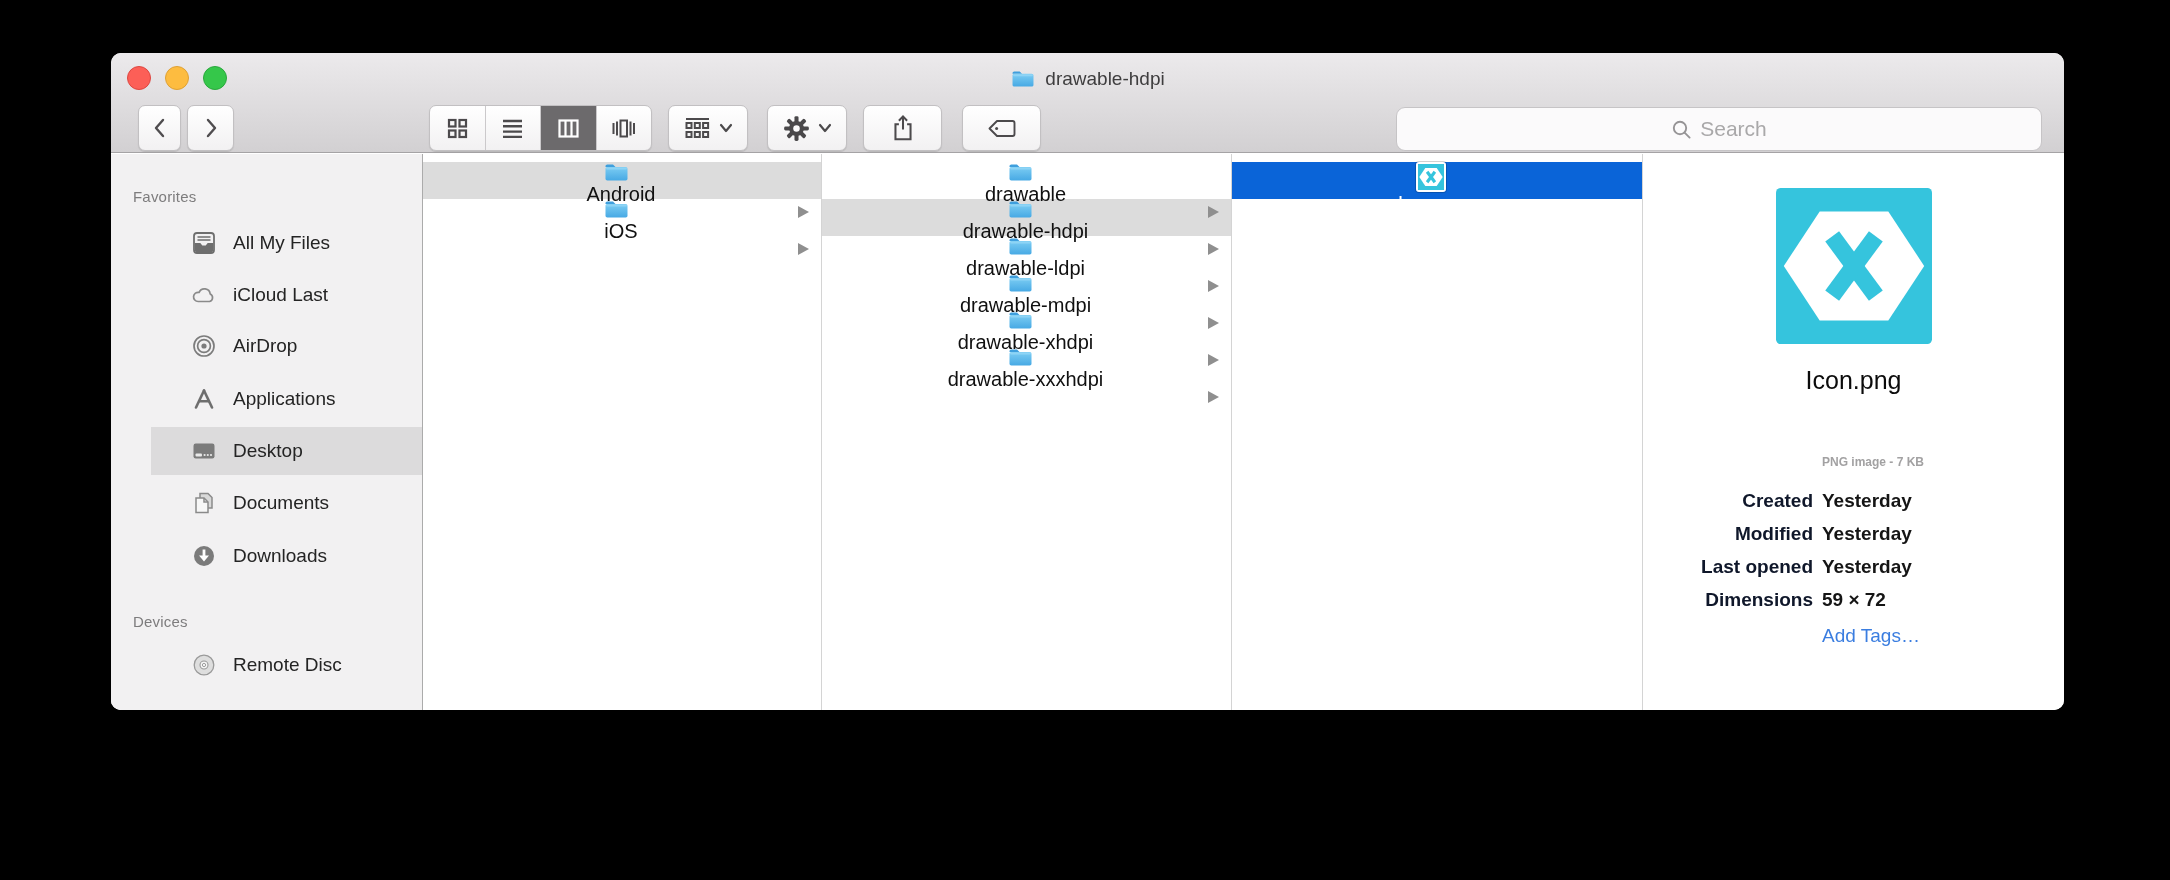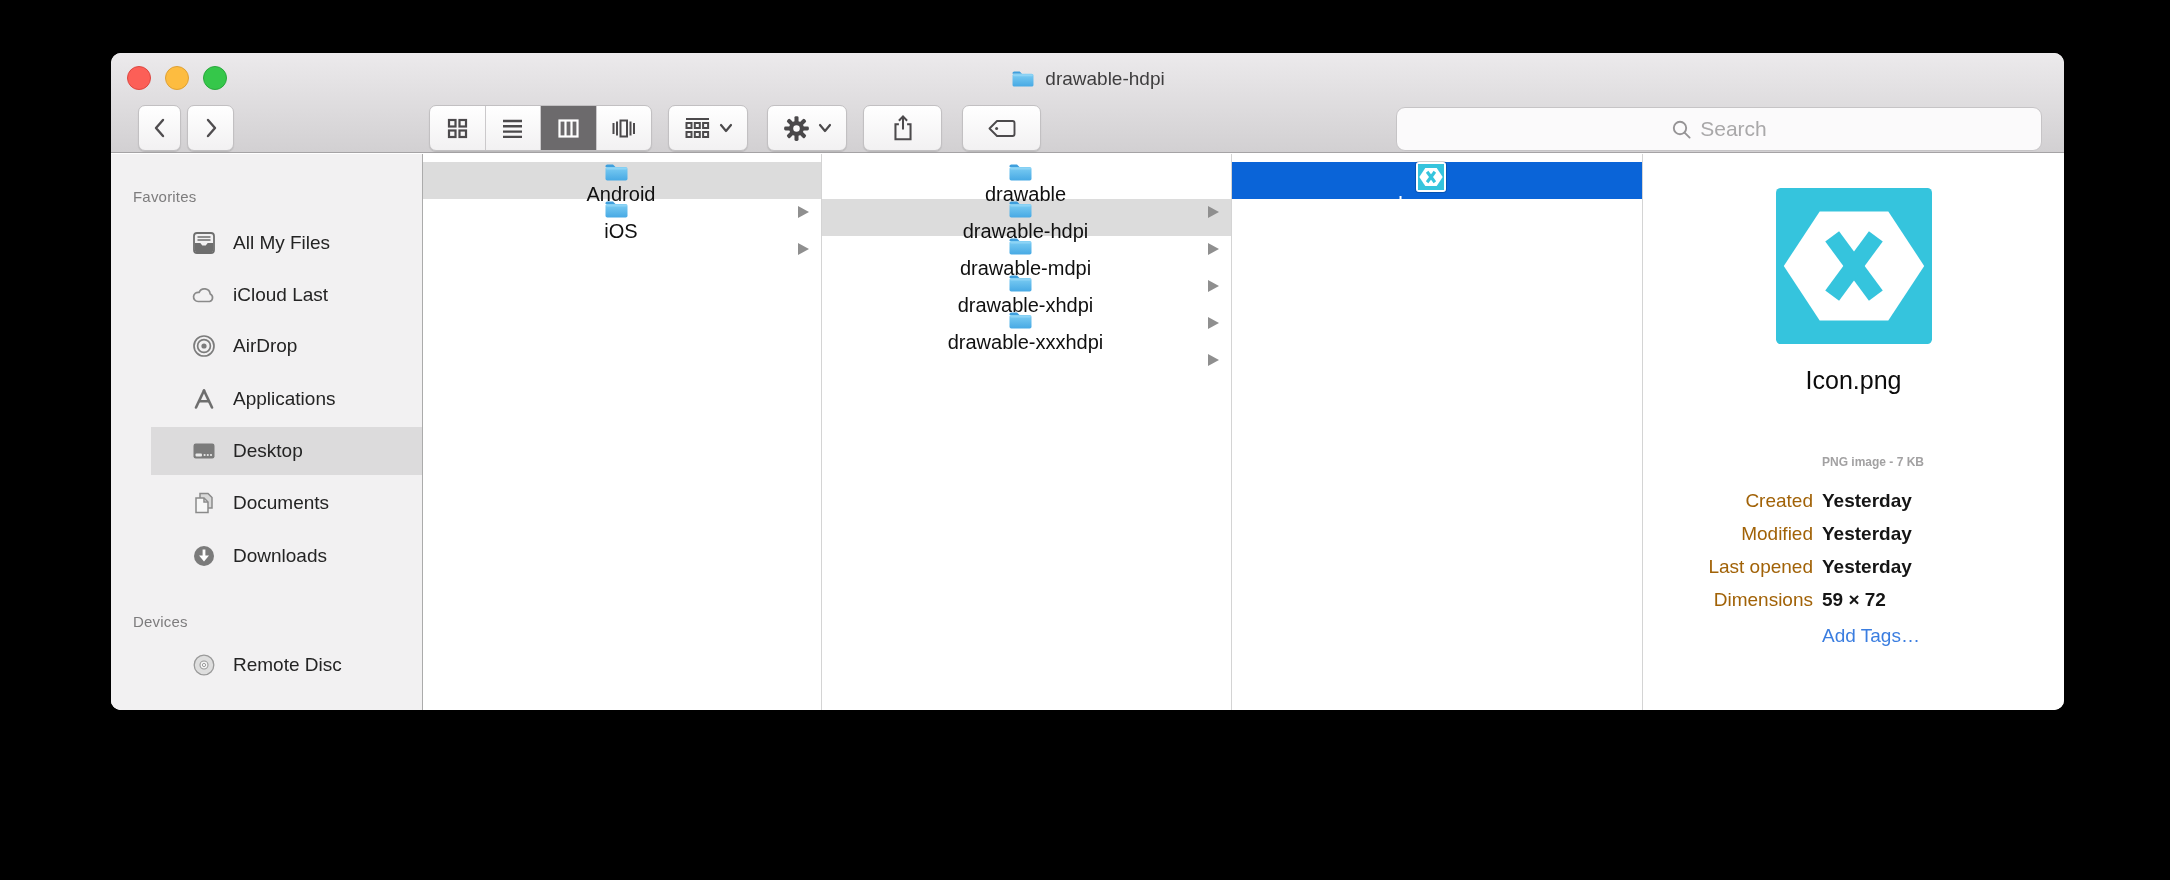--- a/index.html
+++ b/index.html
@@ -45,21 +45,21 @@
   .row.gray{background:#dcdcdc;}
   .row.blue{background:#0a64d8;color:#fff;}
   .xam-small{width:26px;height:26px;border:2px solid #fff;border-radius:3px;margin-right:10px;flex:none;display:block;box-shadow:0 0 0 1px rgba(0,0,0,.18);}
   
   .preview{position:absolute;left:1220px;right:0;top:0;bottom:0;}
   .pv-icon{position:absolute;left:50%;transform:translateX(-50%);top:34px;width:156px;height:156px;display:block;}
   .pv-name{position:absolute;top:212px;left:0;right:0;text-align:center;font-size:25px;color:#0b0b0b;}
   .pv-kind{position:absolute;top:301px;left:179px;font-size:12px;font-weight:700;color:#a2a1a2;}
   .pv-grid{position:absolute;top:330px;left:0;right:4px;}
   .pv-row{display:flex;height:33px;align-items:center;}
-  .pv-label{width:170px;flex:none;text-align:right;color:#a16207;font-weight:400;font-size:19px;}
+  .pv-label{width:170px;flex:none;text-align:right;color:#0f172a;font-weight:700;font-size:19px;}
   .pv-val{margin-left:9px;color:#151515;font-weight:700;font-size:19px;}
   .pv-tags{position:absolute;top:471px;left:179px;font-size:19px;color:#3a7de0;}
 </style>
 </head>
 <body>
 
 <svg width="0" height="0" style="position:absolute">
   <defs>
     <linearGradient id="foldg" x1="0" y1="0" x2="0" y2="1">
       <stop offset="0" stop-color="#7ccdf3"></stop>
@@ -315,20 +315,29 @@
           <span>drawable</span>
           <span class="tri"></span>
         </div>
         <div class="row gray">
           <svg class="fold" viewBox="0 0 26 21">
               <path d="M2 6.2V4.4c0-1 .8-1.8 1.8-1.8h5.7l2.5 2.4H2z" fill="#3f9fdd"></path>
               <rect x="2" y="5" width="22" height="13.5" rx="1.8" fill="url(#foldg)"></rect>
               <rect x="2.6" y="5.6" width="20.8" height="2" rx="1" fill="#8ed4f5"></rect>
             </svg>
           <span>drawable-hdpi</span>
+          <span class="tri"></span>
+        </div>
+        <div class="row">
+          <svg class="fold" viewBox="0 0 26 21">
+              <path d="M2 6.2V4.4c0-1 .8-1.8 1.8-1.8h5.7l2.5 2.4H2z" fill="#3f9fdd"></path>
+              <rect x="2" y="5" width="22" height="13.5" rx="1.8" fill="url(#foldg)"></rect>
+              <rect x="2.6" y="5.6" width="20.8" height="2" rx="1" fill="#8ed4f5"></rect>
+            </svg>
+          <span>drawable-ldpi</span>
           <span class="tri"></span>
         </div>
         <div class="row">
           <svg class="fold" viewBox="0 0 26 21">
               <path d="M2 6.2V4.4c0-1 .8-1.8 1.8-1.8h5.7l2.5 2.4H2z" fill="#3f9fdd"></path>
               <rect x="2" y="5" width="22" height="13.5" rx="1.8" fill="url(#foldg)"></rect>
               <rect x="2.6" y="5.6" width="20.8" height="2" rx="1" fill="#8ed4f5"></rect>
             </svg>
           <span>drawable-mdpi</span>
           <span class="tri"></span>

